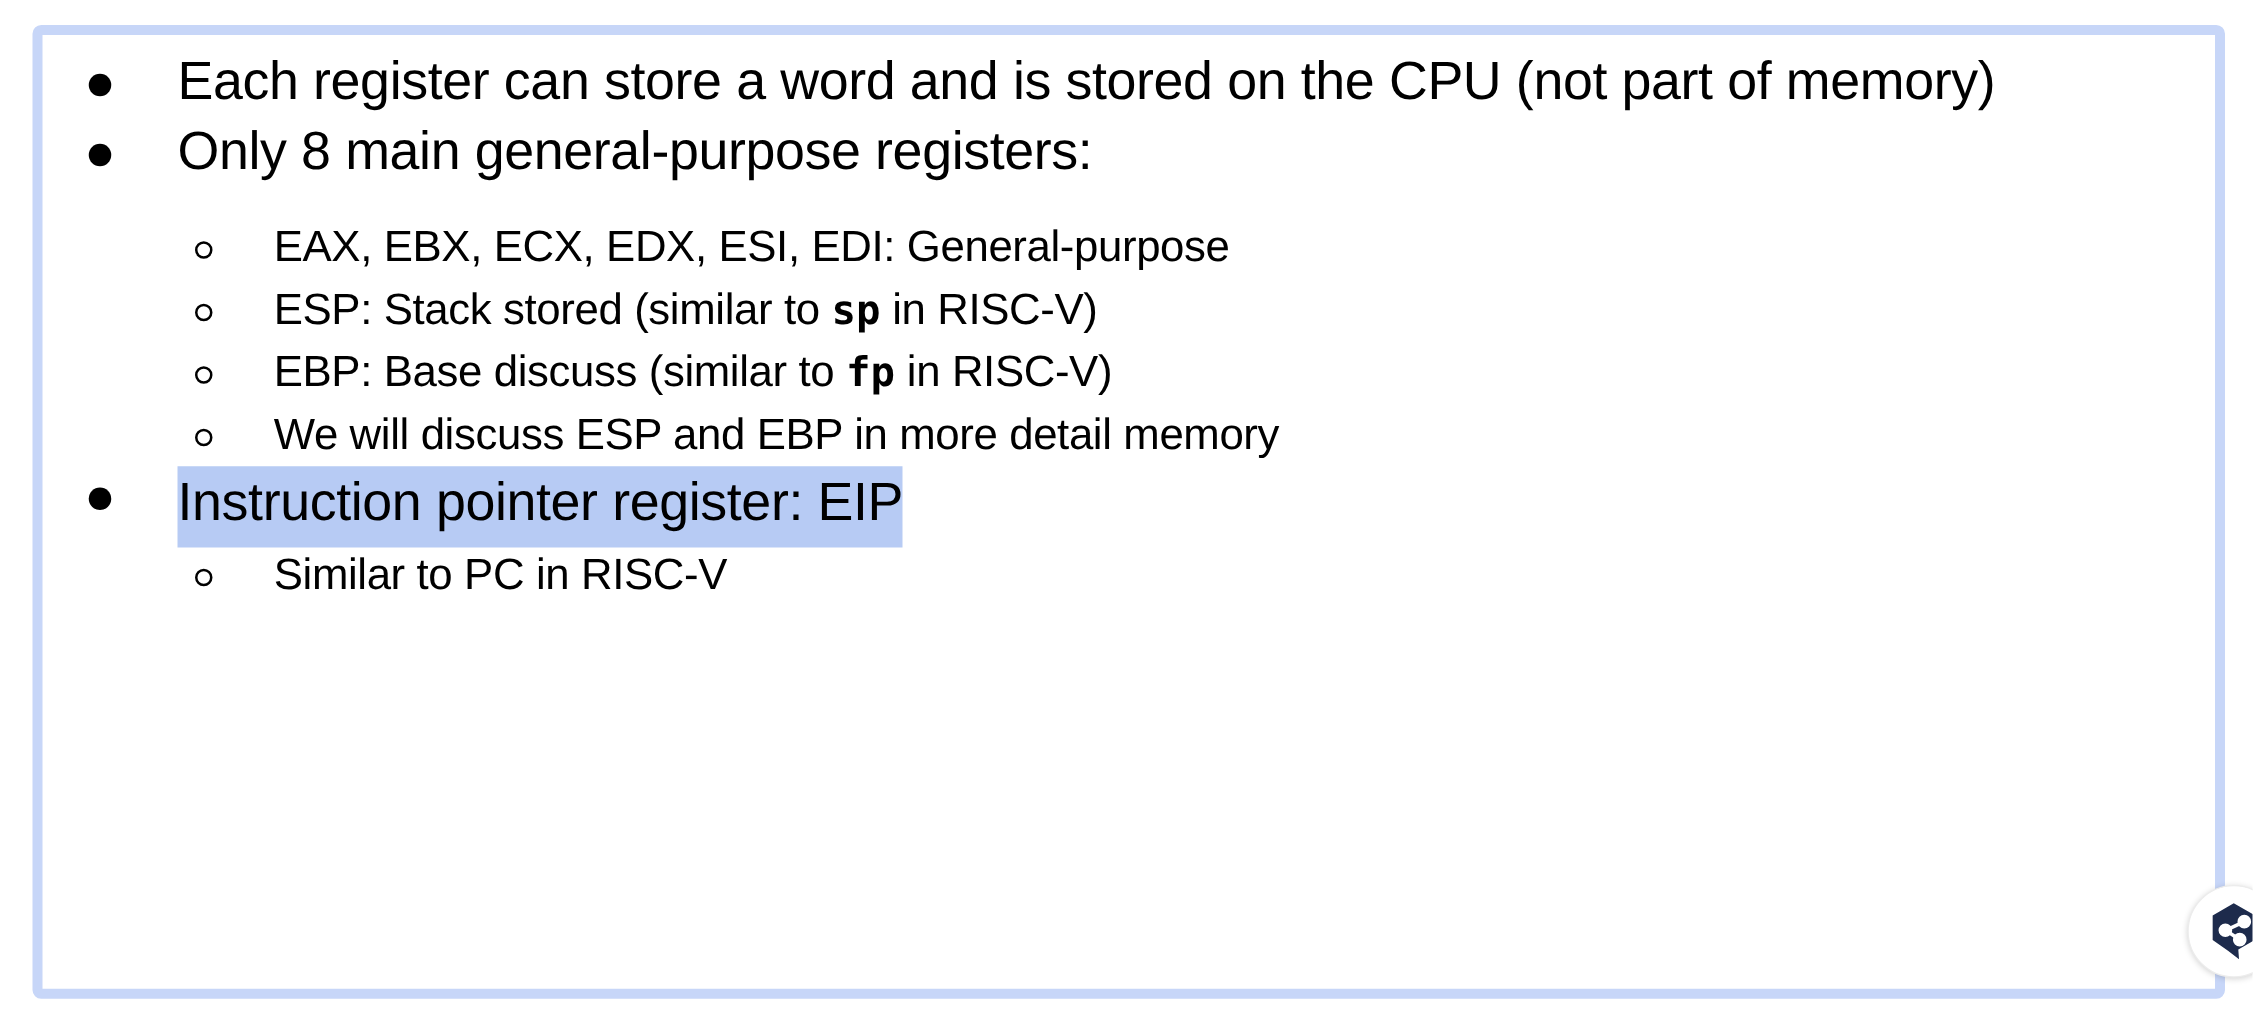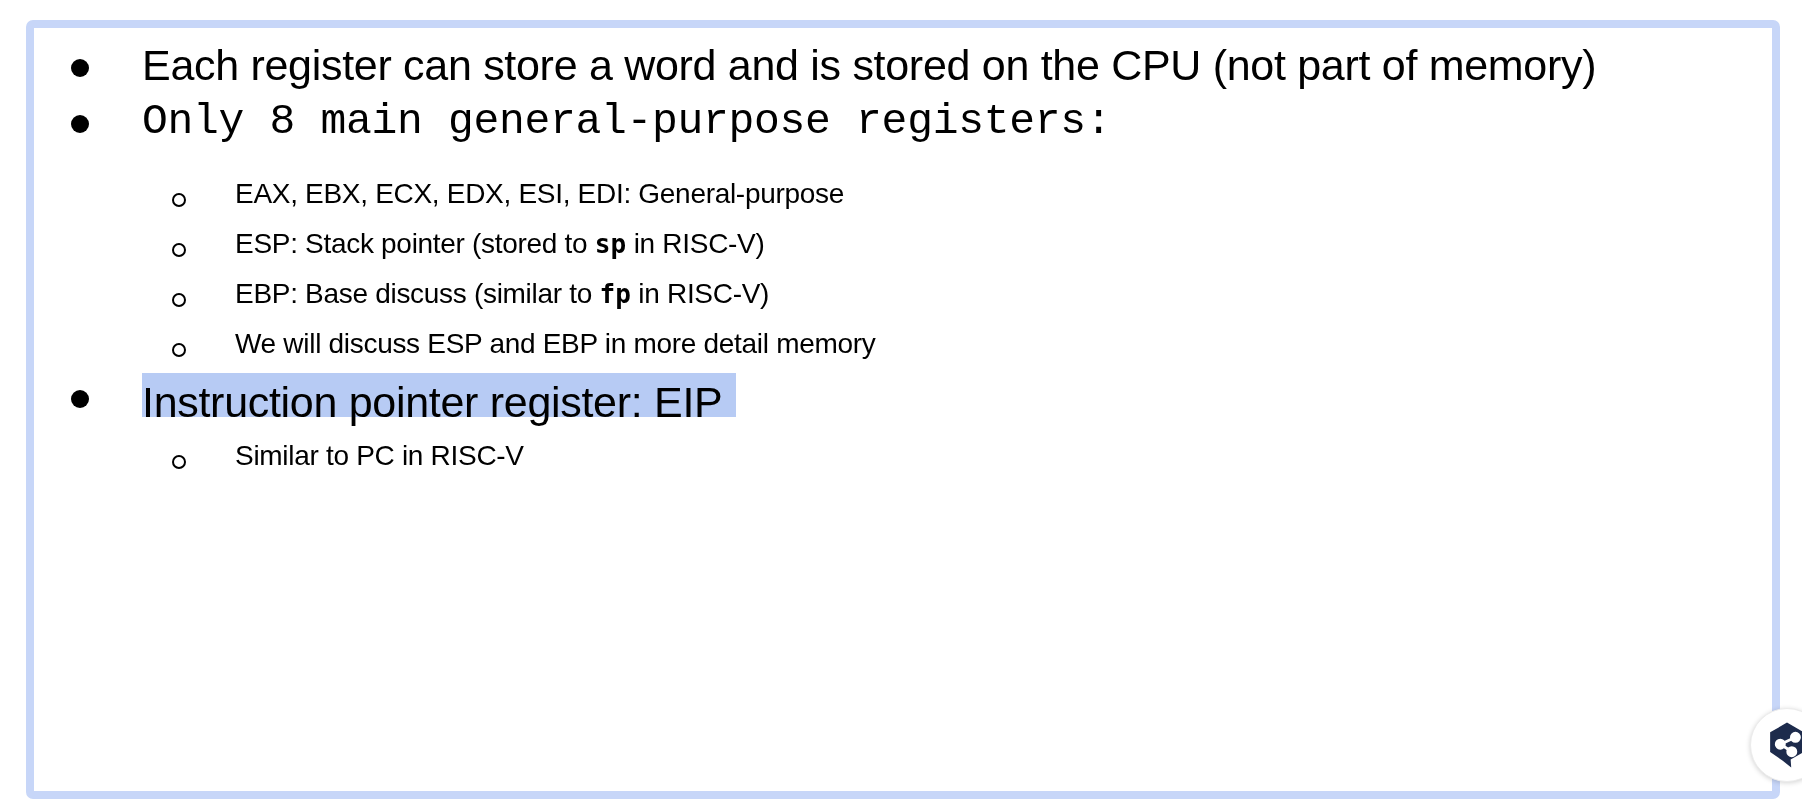--- a/index.html
+++ b/index.html
@@ -27,21 +27,21 @@
     background:#ffffff;
   }
   .row{
     position:absolute;
     white-space:nowrap;
     line-height:1;
     text-align:center;
   }
   .row .txt{letter-spacing:-0.3px;}
   .main{font-size:43px;left:142px;}
-  .sub{font-size:28px;left:235px;}
+  .sub{font-size:35px;left:219px;}
   .dot{
     position:absolute;
     left:-71px;top:15px;
     width:18px;height:18px;
     background:var(--text);
     border-radius:50%;
   }
   .circle{
     position:absolute;
     left:-63px;top:13px;
@@ -50,34 +50,33 @@
     border-radius:50%;
     background:transparent;
   }
   .mono{
     font-family:"DejaVu Sans Mono","Liberation Mono",monospace;
     font-weight:bold;
     font-size:0.93em;
     margin-top:15px;
   }
   .row-1{top:44px;}
-  .row-2{top:100px;font-family:Liberation Mono, monospace;}
+  .row-2{top:100px;}
   .row-3{top:180px;}
   .row-4{top:230px;}
   .row-5{top:280px;}
   .row-6{top:330px;}
   .row-7{top:373px;}
   .row-7 .dot{top:17px;}
   .row-8{top:442px;}
   .hl{
     display:inline-block;
     background:var(--selection);
     line-height:59px;
-    height:44px;
-    padding-right:14px;
+    height:65px;
   }
   .ext-badge{
     position:absolute;
     left:1750px;top:708px;
     width:74px;height:74px;
     background:#ffffff;
     border:1px solid #ececec;
     border-radius:50%;
     box-shadow:0 1px 5px rgba(0,0,0,0.18);
     display:flex;
@@ -102,21 +101,21 @@
   <span class="txt">Only 8 main general-purpose registers:</span>
 </div>
 
 <div class="row sub row-3">
   <span class="circle"></span>
   <span class="txt">EAX, EBX, ECX, EDX, ESI, EDI: General-purpose</span>
 </div>
 
 <div class="row sub row-4">
   <span class="circle"></span>
-  <span class="txt">ESP: Stack pointer (stored to </span><span class="mono">sp</span><span class="txt"> in RISC-V)</span>
+  <span class="txt">ESP: Stack stored (similar to </span><span class="mono">sp</span><span class="txt"> in RISC-V)</span>
 </div>
 
 <div class="row sub row-5">
   <span class="circle"></span>
   <span class="txt">EBP: Base discuss (similar to </span><span class="mono">fp</span><span class="txt"> in RISC-V)</span>
 </div>
 
 <div class="row sub row-6">
   <span class="circle"></span>
   <span class="txt">We will discuss ESP and EBP in more detail memory</span>

